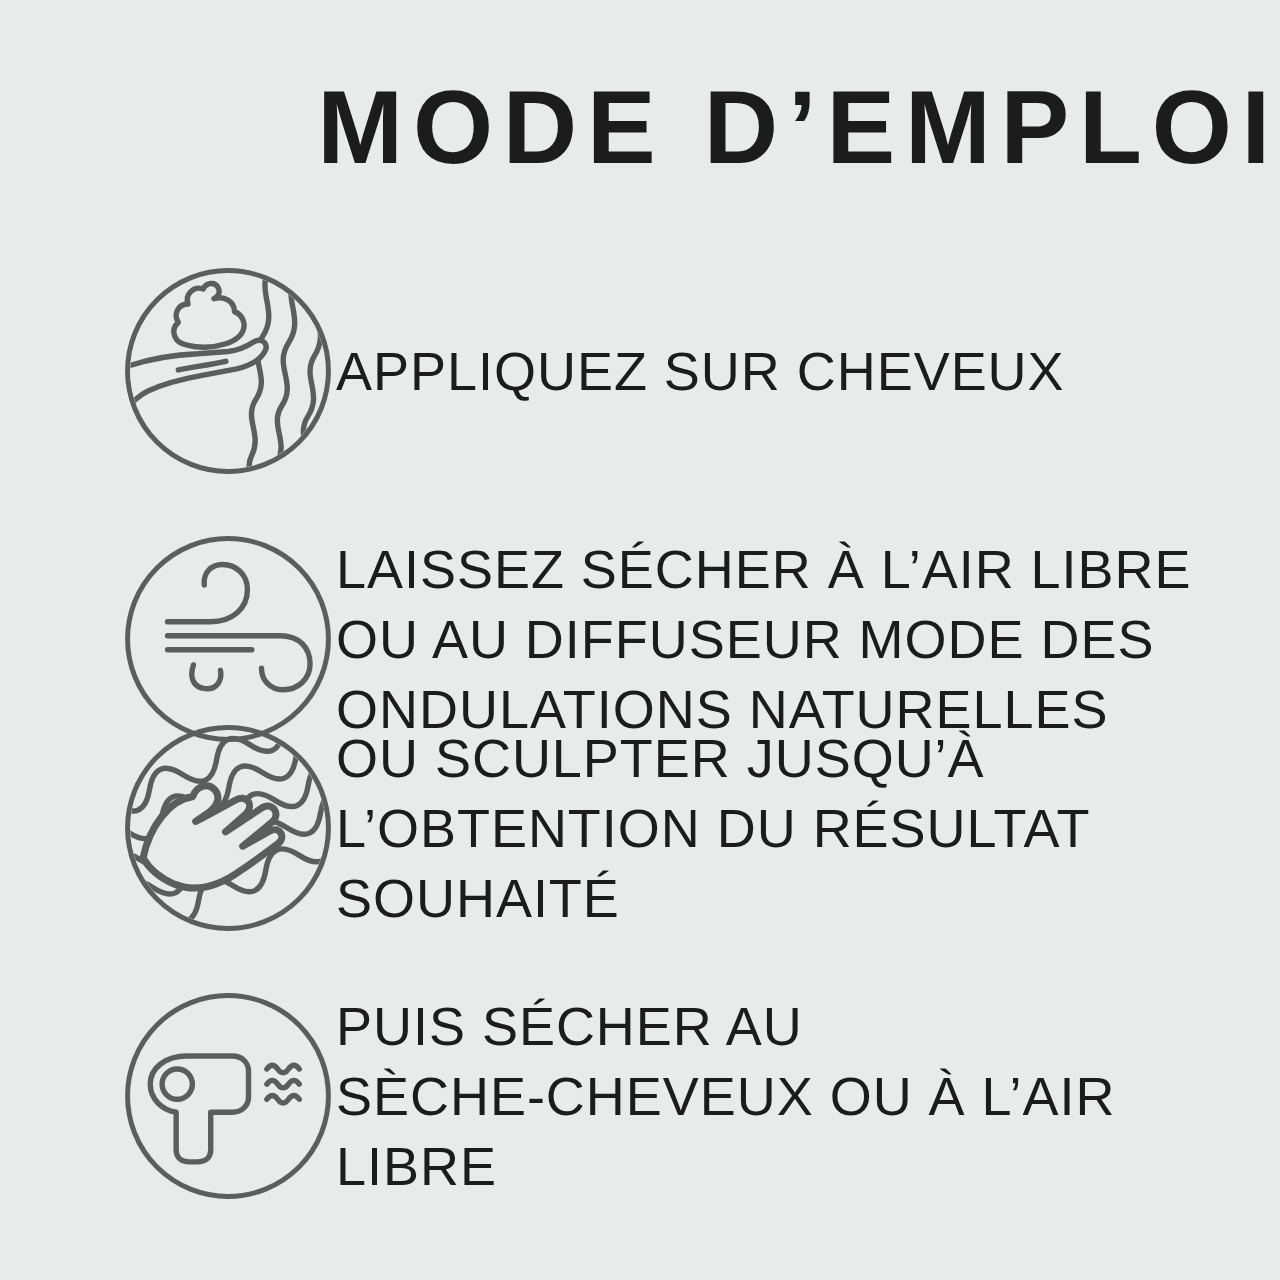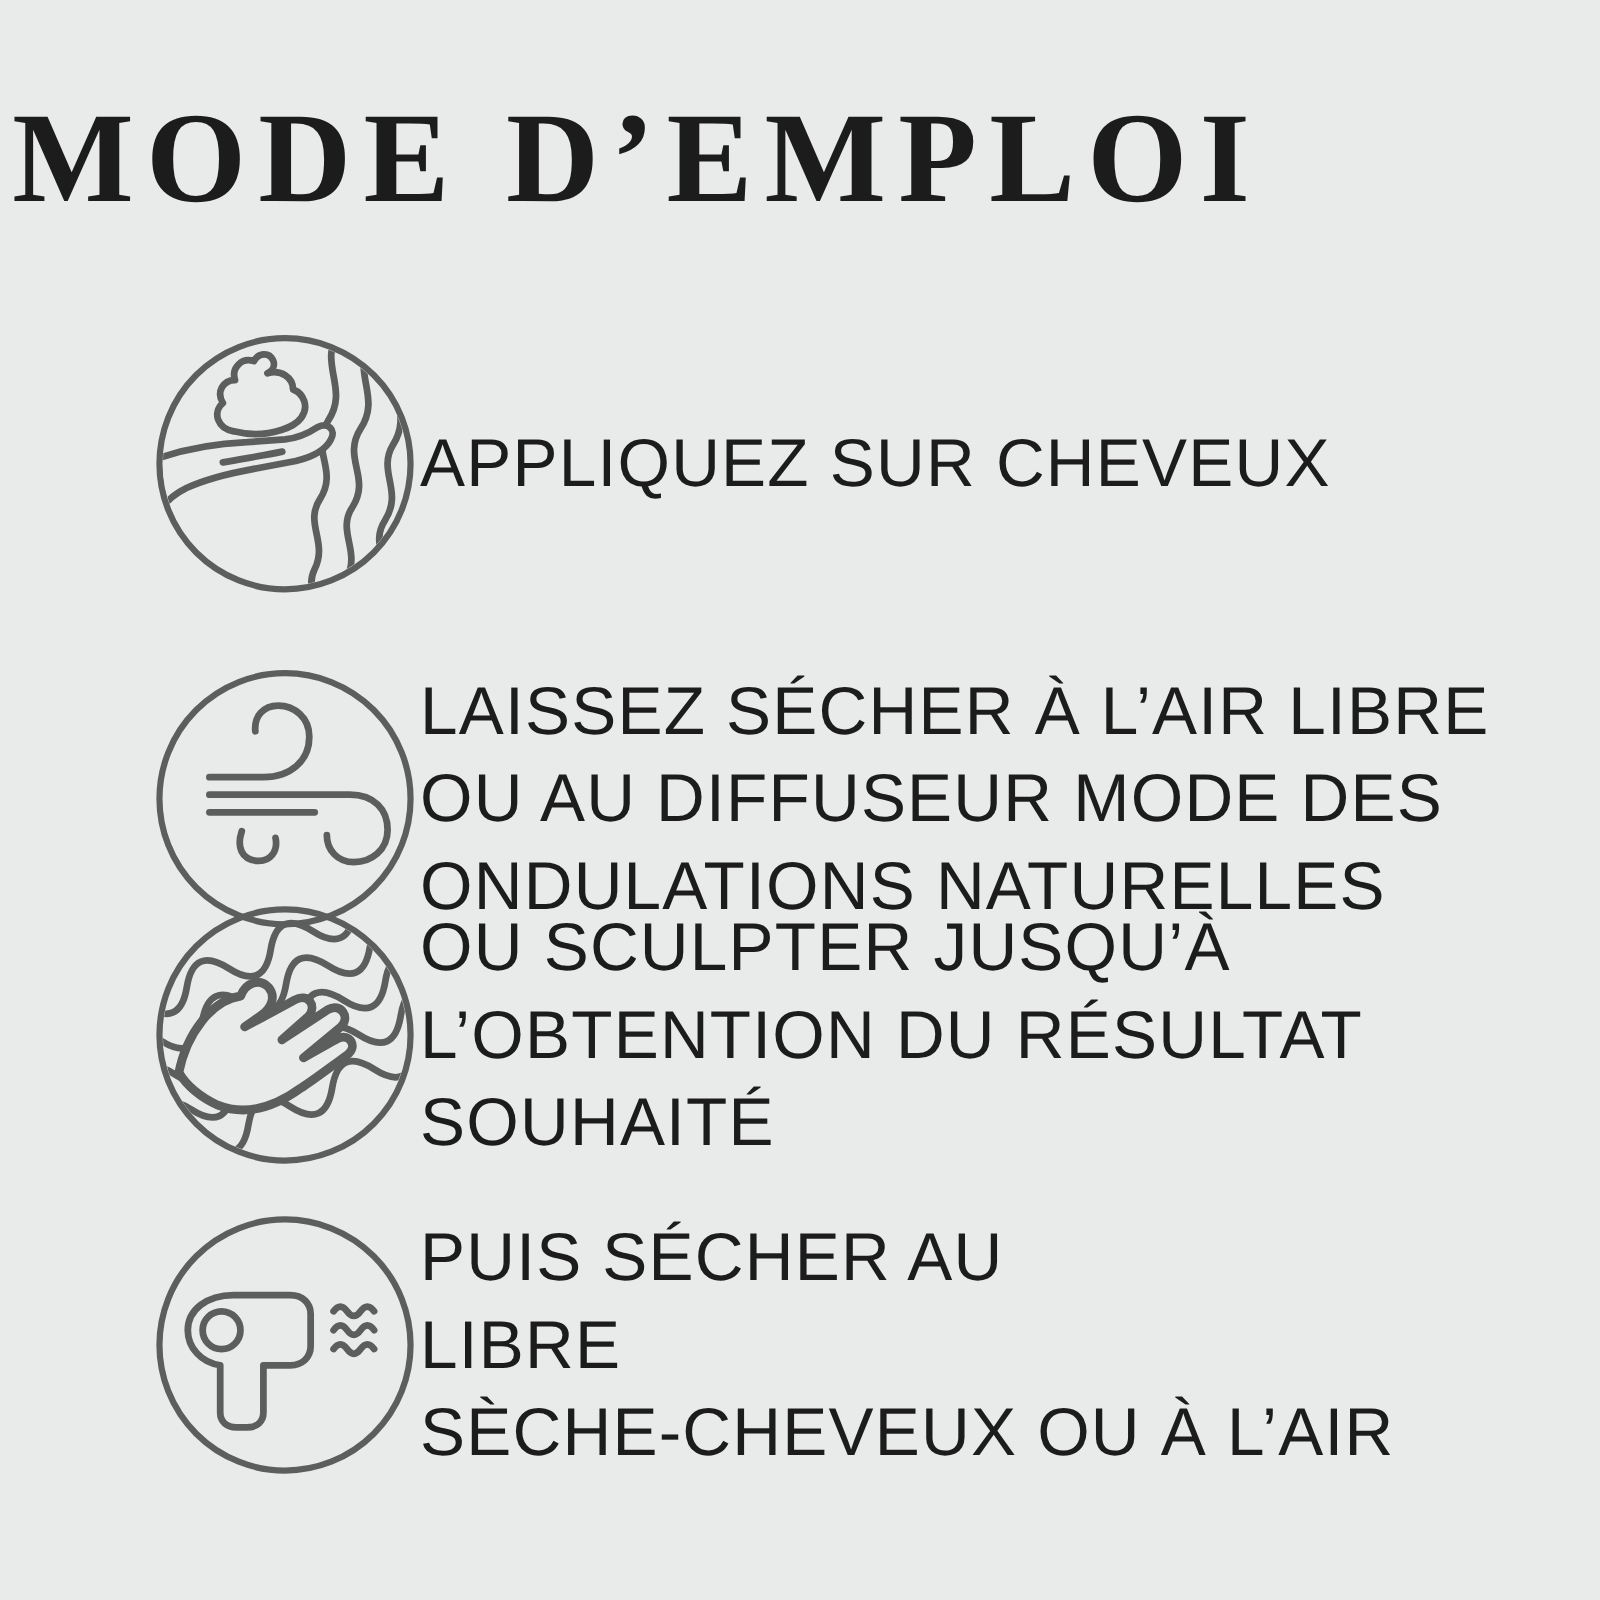--- a/index.html
+++ b/index.html
@@ -7,28 +7,28 @@
     --ink:#1c1c1c;
     --icon:#5c5e5d;
   }
   html,body{margin:0;padding:0;background:var(--bg);}
   .canvas{
     position:relative;width:1280px;height:1280px;background:var(--bg);
     font-family:"Liberation Sans",sans-serif;overflow:hidden;
   }
   .title{
     position:absolute;top:76px;left:0;width:100%;
-    text-align:left;font-size:103px;line-height:103px;font-weight:bold;
-    letter-spacing:.095em;text-indent:.095em;color:var(--ink);white-space:nowrap;font-family:Liberation Serif, serif;
+    text-align:right;font-size:103px;line-height:103px;font-weight:bold;
+    letter-spacing:.095em;text-indent:.095em;color:var(--ink);white-space:nowrap;
   }
   .row{
     position:absolute;left:120px;height:216px;
     display:flex;align-items:center;
   }
-  .row1{top:263px}.row2{top:531px}.row3{top:720px}.row4{top:968px}
+  .row1{top:263px}.row2{top:531px}.row3{top:720px}.row4{top:988px}
   .ic{width:216px;height:216px;flex:0 0 auto;display:block;}
   .ic *{fill:none;stroke:var(--icon);stroke-width:5;stroke-linecap:round;stroke-linejoin:round;}
   .ic .ring{stroke-width:4.6;}
   .ic .bgfill{fill:var(--bg);}
   .step-text{
     font-size:54px;line-height:70px;letter-spacing:.018em;
     color:var(--ink);white-space:nowrap;
   }
 </style>
 </head>
@@ -105,18 +105,18 @@
     <svg class="ic" viewBox="0 0 200 200" aria-hidden="true">
       <circle class="ring" cx="100" cy="100" r="93"></circle>
       <path d="M62 63 H104 C113 63 119 69 119 77 V101 C119 109 113 115 104 115 H84 V150 C84 157 79 161 72 161 H64 C57 161 52 157 52 150 V115 C38 113 28 102 28 89 C28 74 42 63 62 63 Z"></path>
       <circle cx="53" cy="89" r="14"></circle>
       <path d="M136 75 q5 -7 10 0 t10 0 t10 0"></path>
       <path d="M136 89 q5 -7 10 0 t10 0 t10 0"></path>
       <path d="M136 103 q5 -7 10 0 t10 0 t10 0"></path>
     </svg>
     <div class="step-text">
       <div>PUIS SÉCHER AU</div>
+      <div>SÈCHE-CHEVEUX OU À L’AIR</div>
       <div>LIBRE</div>
-      <div>SÈCHE-CHEVEUX OU À L’AIR</div>
     </div>
   </div>
 
 </div>
 
 </body></html>

